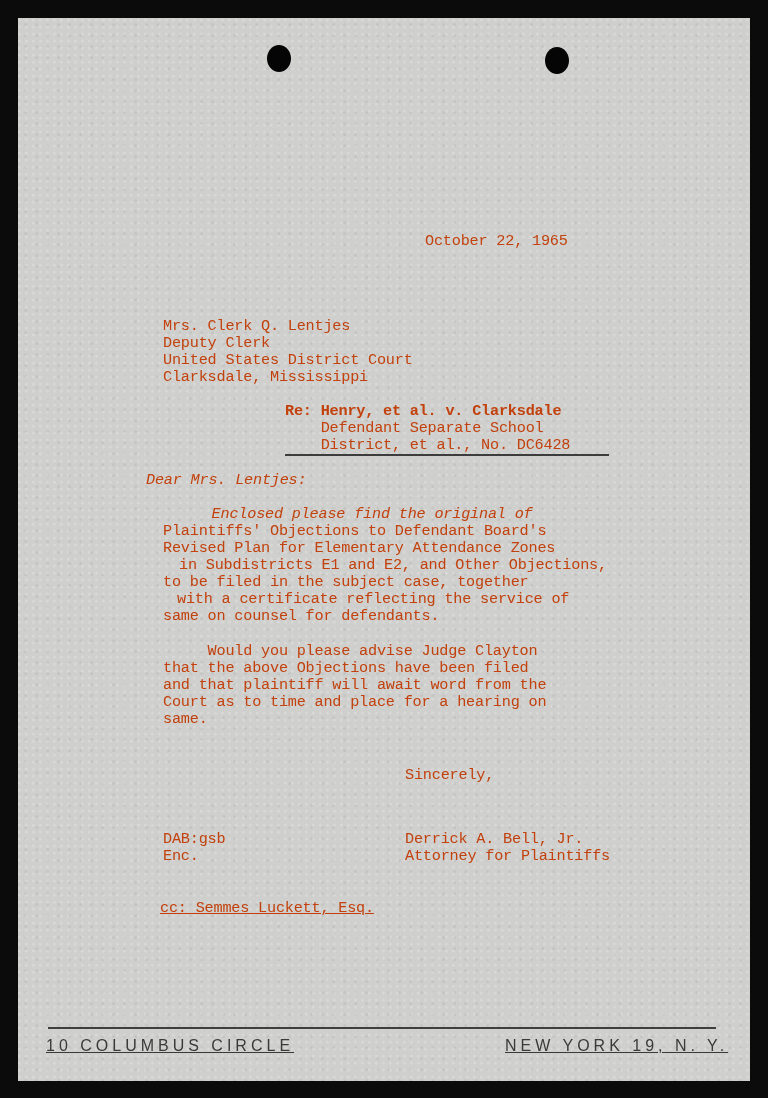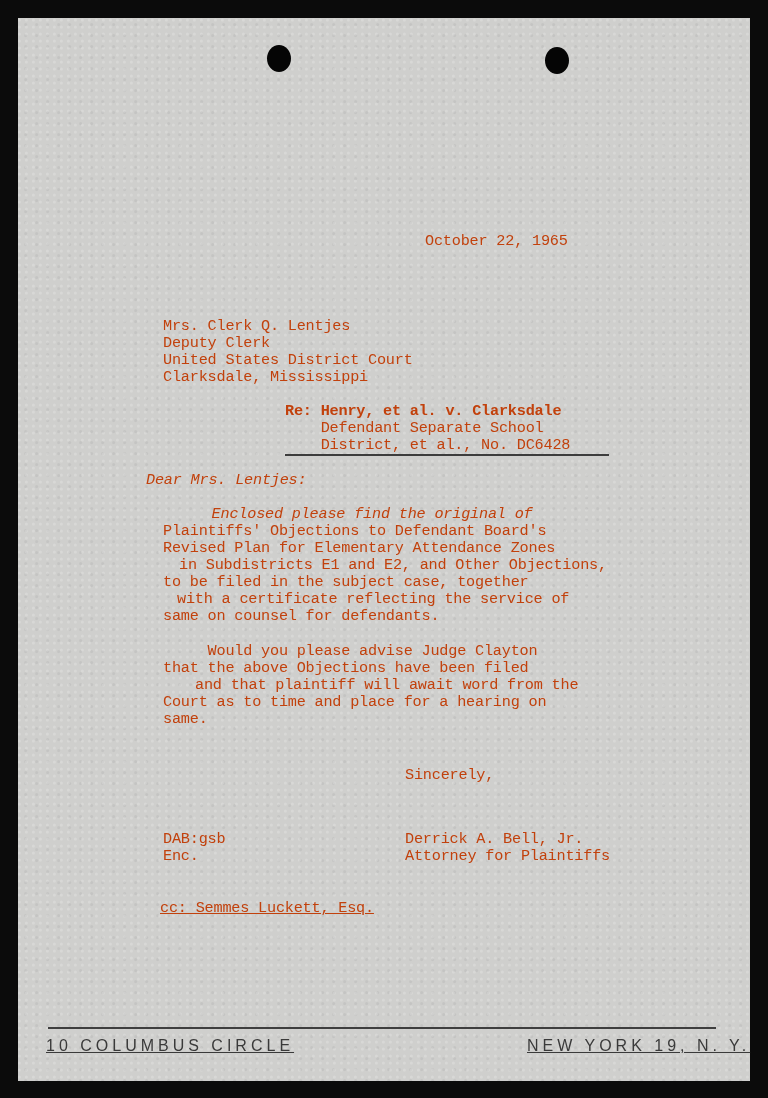--- a/index.html
+++ b/index.html
@@ -49,29 +49,29 @@
   <div class="type" style="left:163px;top:540px;">Revised Plan for Elementary Attendance Zones</div>
   <div class="type" style="left:147px;top:557px;margin-left:32px;">in Subdistricts E1 and E2, and Other Objections,</div>
   <div class="type" style="left:163px;top:574px;">to be filed in the subject case, together</div>
   <div class="type" style="left:169px;top:591px;margin-left:8px;">with a certificate reflecting the service of</div>
   <div class="type" style="left:163px;top:608px;">same on counsel for defendants.</div>
 </div>
 
 <div>
   <div class="type" style="left:163px;top:643px;">     Would you please advise Judge Clayton</div>
   <div class="type" style="left:163px;top:660px;">that the above Objections have been filed</div>
-  <div class="type" style="left:163px;top:677px;margin-left:32px;">and that plaintiff will await word from the</div>
+  <div class="type" style="left:163px;top:677px;">and that plaintiff will await word from the</div>
   <div class="type" style="left:163px;top:694px;">Court as to time and place for a hearing on</div>
   <div class="type" style="left:163px;top:711px;">same.</div>
 </div>
 
 <div class="type" style="left:405px;top:746px;margin-top:21px;">Sincerely,</div>
 
 <div class="type" style="left:163px;top:831px;">DAB:gsb</div>
 <div class="type" style="left:163px;top:848px;">Enc.</div>
 <div class="type" style="left:405px;top:831px;">Derrick A. Bell, Jr.</div>
 <div class="type" style="left:405px;top:848px;">Attorney for Plaintiffs</div>
 
 <div class="type" style="left:160px;top:900px;text-decoration:underline;">cc: Semmes Luckett, Esq.</div>
 
 <div class="footer-rule"></div>
 <div class="footer" style="left:46px;">10 COLUMBUS CIRCLE</div>
-<div class="footer" style="left:527px;">NEW YORK 19, N. Y.</div>
+<div class="footer" style="left:505px;">NEW YORK 19, N. Y.</div>
 
 </body></html>

